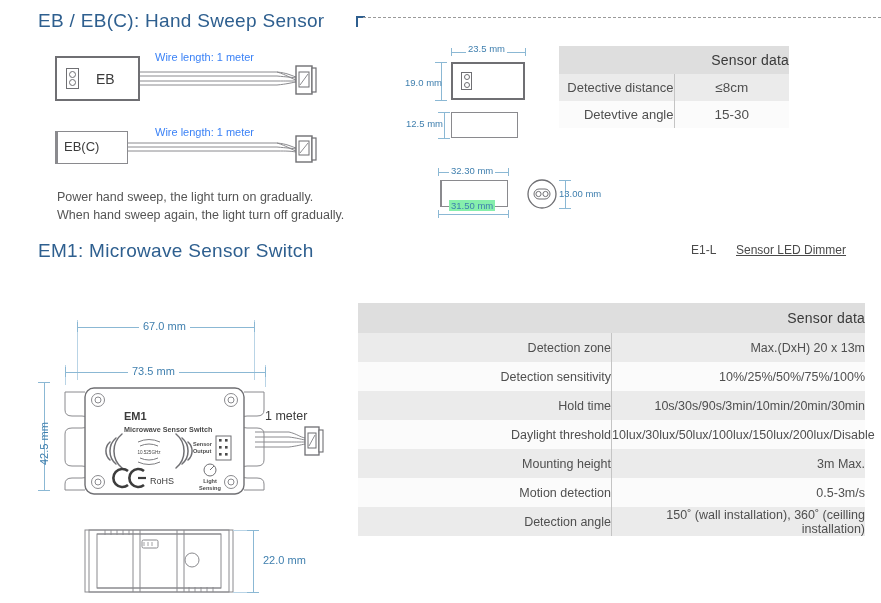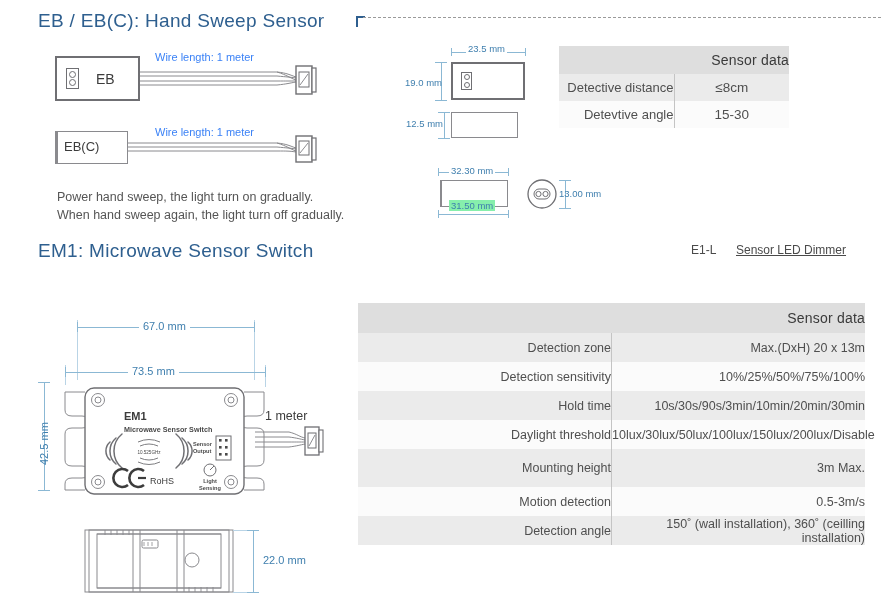--- a/index.html
+++ b/index.html
@@ -466,21 +466,21 @@
     </tr>
     <tr class="row-shaded">
       <td class="cell-key" style="height:29px;">Hold time</td>
       <td class="cell-val">10s/30s/90s/3min/10min/20min/30min</td>
     </tr>
     <tr class="row-plain">
       <td class="cell-key" style="height:29px;">Daylight threshold</td>
       <td class="cell-val">10lux/30lux/50lux/100lux/150lux/200lux/Disable</td>
     </tr>
     <tr class="row-shaded">
-      <td class="cell-key" style="height:38px;">Mounting height</td>
+      <td class="cell-key" style="height:29px;">Mounting height</td>
       <td class="cell-val">3m Max.</td>
     </tr>
     <tr class="row-plain">
       <td class="cell-key" style="height:29px;">Motion detection</td>
       <td class="cell-val">0.5-3m/s</td>
     </tr>
     <tr class="row-shaded">
       <td class="cell-key" style="height:29px;">Detection angle</td>
       <td class="cell-val">150˚  (wall installation),  360˚  (ceilling installation)</td>
     </tr>

